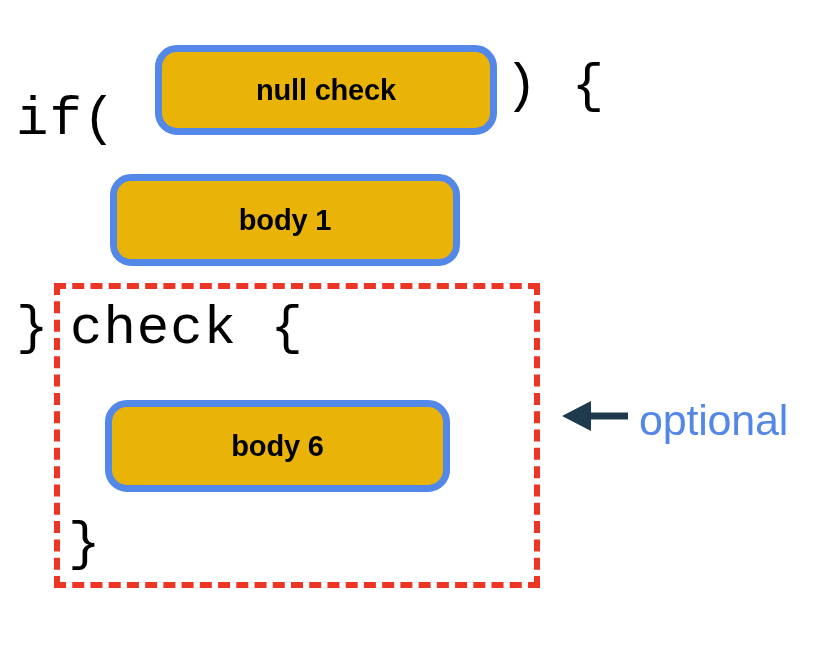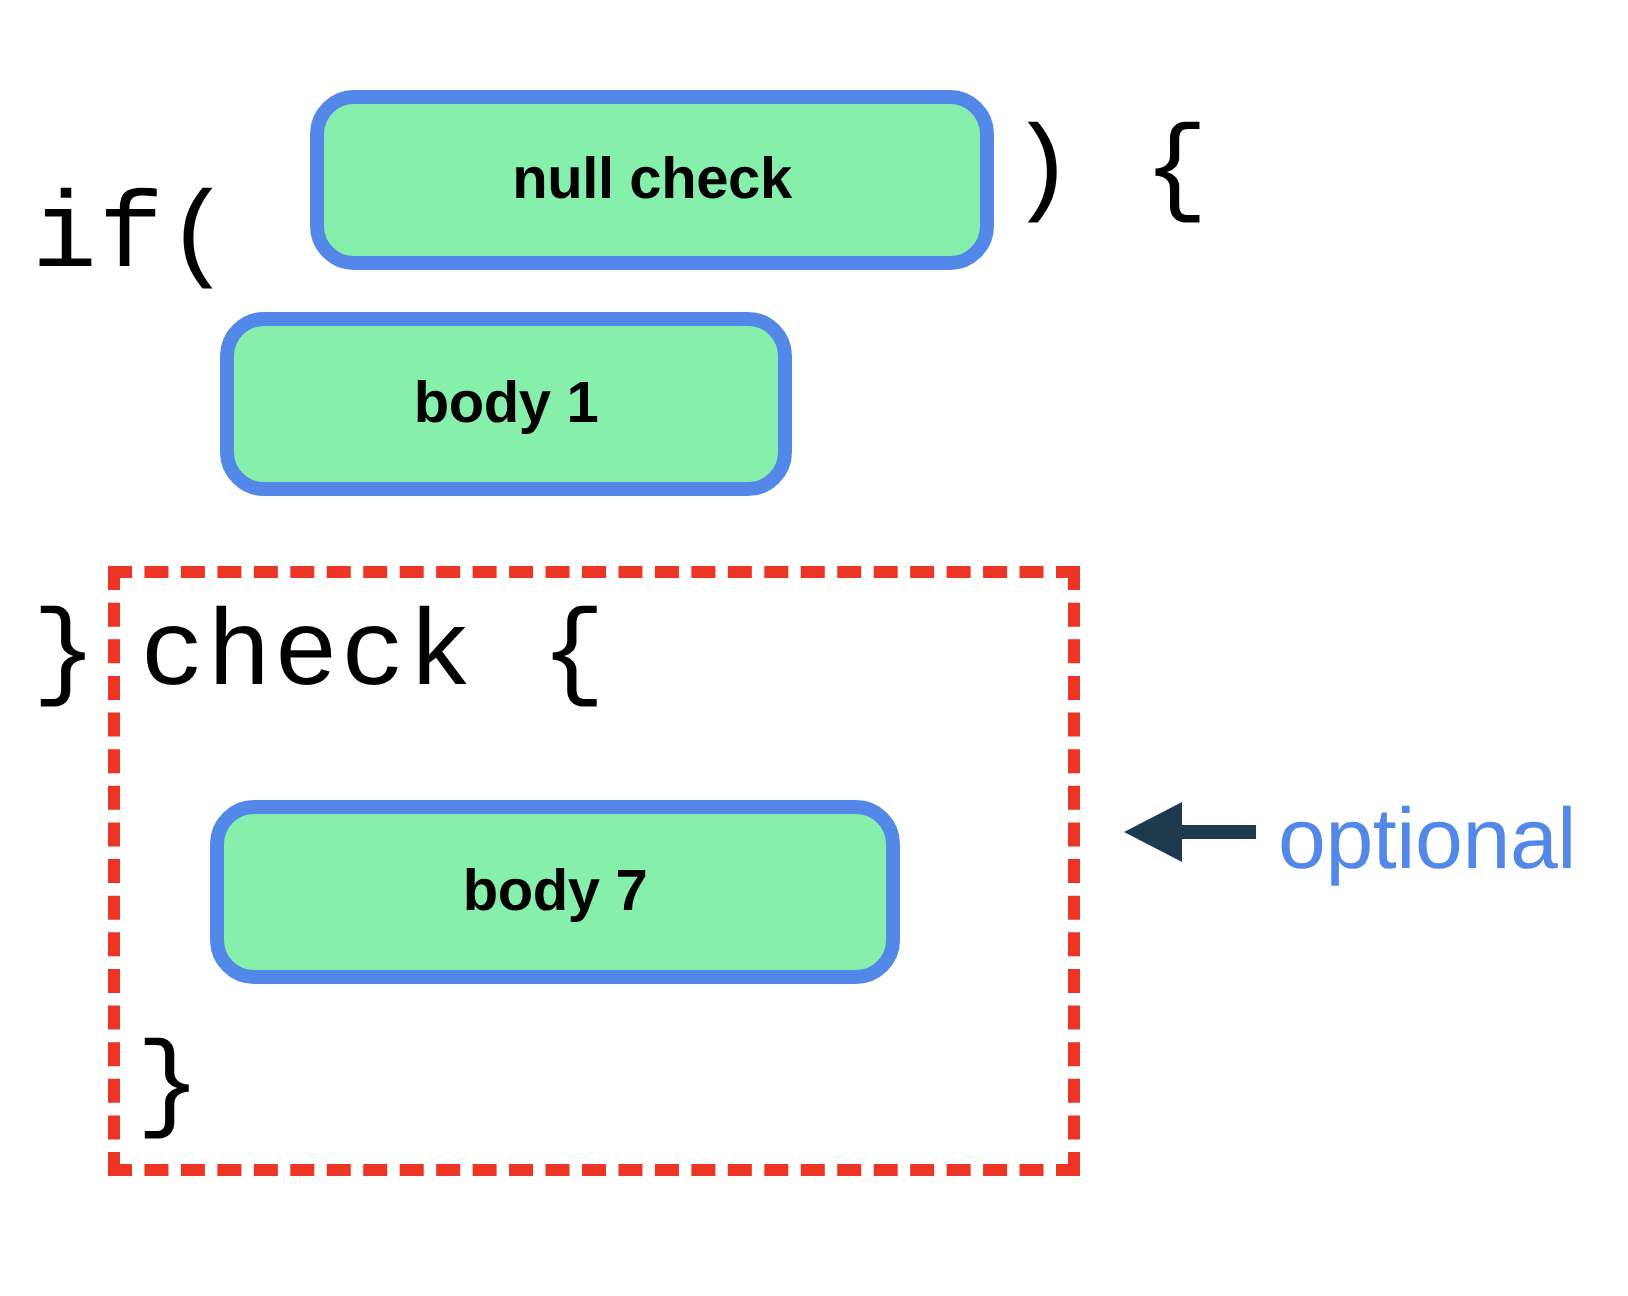--- a/index.html
+++ b/index.html
@@ -30,37 +30,37 @@
   #code-if        { left: 16px;  top: 60px; margin-top: 33px; }
   #code-close-if  { left: 505px; top: 60px; }
   #code-else      { left: 70px;  top: 302px; }
   #code-brace-end { left: 68px;  top: 518px; }
   #code-brace-close-body1 { left: 16px; top: 302px; }
 
   
   .blue-box {
     position: absolute;
     box-sizing: border-box;
-    background: #86efac;
+    background: #eab308;
     border: 7px solid #5387e8;
     border-radius: 22px;
     display: flex;
     align-items: center;
     justify-content: center;
   }
   .blue-box-label {
     font-family: "Liberation Sans", sans-serif;
     font-weight: bold;
     font-size: 29px;
     color: #000000;
     letter-spacing: -0.2px;
     white-space: nowrap;
   }
   #box-null-check { left: 155px; top: 45px;  width: 342px; height: 90px; }
-  #box-body-1     { left: 110px; top: 156px; width: 286px; height: 92px; }
+  #box-body-1     { left: 110px; top: 174px; width: 350px; height: 92px; border-radius: 21px; }
   #box-body-2     { left: 105px; top: 400px; width: 345px; height: 92px; }
 
   
   #optional-region {
     position: absolute;
     left: 54px;
     top: 283px;
     width: 486px;
     height: 305px;
     box-sizing: border-box;
@@ -106,21 +106,21 @@
     <span class="blue-box-label">body 1</span>
   </div>
 
   <span class="code" id="code-brace-close-body1">}</span>
 
   <div id="optional-region"></div>
 
   <span class="code" id="code-else">check {</span>
 
   <div class="blue-box" id="box-body-2">
-    <span class="blue-box-label">body 7</span>
+    <span class="blue-box-label">body 6</span>
   </div>
 
   <span class="code" id="code-brace-end">}</span>
 
   <svg id="optional-arrow" viewBox="0 0 70 36">
     <line x1="68" y1="18" x2="28" y2="18" stroke="#1e3a4c" stroke-width="7" stroke-linecap="butt"></line>
     <polygon points="2,18 31,3 31,33" fill="#1e3a4c"></polygon>
   </svg>
 
   <span id="optional-label">optional</span>

